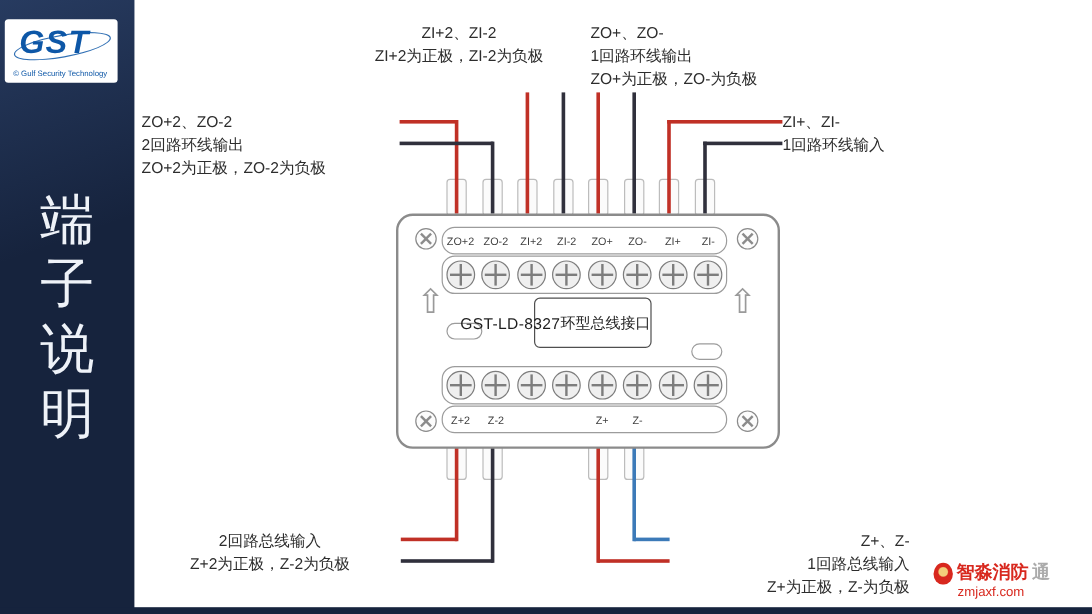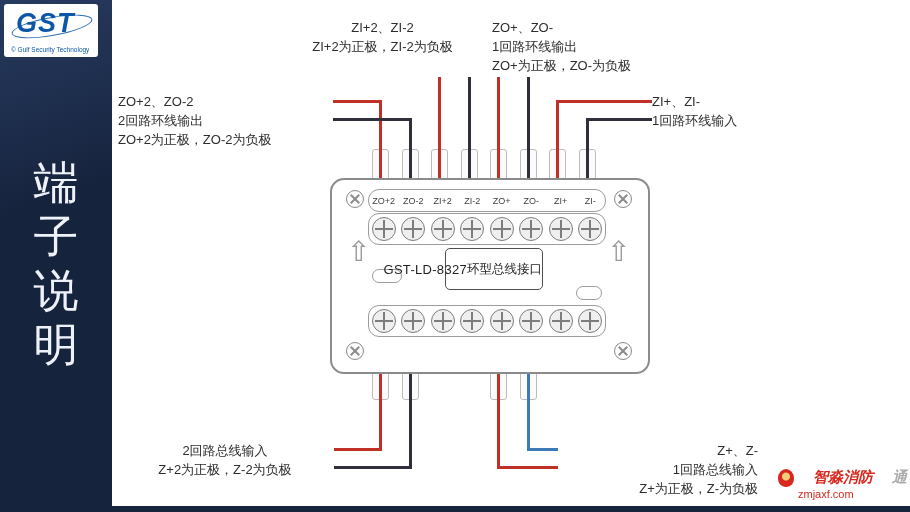--- a/index.html
+++ b/index.html
@@ -9,21 +9,21 @@
   
   .sidebar{position:absolute;left:0;top:0;width:112px;height:512px;
     background-color:#16233d;
     background-image:
       repeating-linear-gradient(115deg, rgba(255,255,255,.05) 0 1px, rgba(255,255,255,0) 1px 6px),
       repeating-linear-gradient(28deg, rgba(0,0,0,.22) 0 1px, rgba(0,0,0,0) 1px 8px),
       linear-gradient(160deg,#2a4univ 0,#16233d 45%);
     background-blend-mode:normal;}
   .sidebar::before{content:"";position:absolute;inset:0;
     background:linear-gradient(160deg,rgba(90,130,200,.25) 0%,rgba(22,35,61,0) 40%);}
-  .logo-box{position:absolute;left:4px;top:4px;width:94px;height:53px;background:#fff;border-radius:3px;z-index:2;}
+  .logo-box{position:absolute;left:4px;top:16px;width:94px;height:53px;background:#fff;border-radius:3px;z-index:2;}
   .logo-text{position:absolute;left:12px;top:4px;font-size:27px;font-weight:bold;font-style:italic;
     color:var(--logo-blue,#0d57a7);letter-spacing:1px;}
   .logo-orbit{position:absolute;left:7px;top:13px;width:80px;height:17px;border:1.5px solid rgba(13,87,167,.85);
     border-radius:50%;transform:rotate(-10deg);}
   .logo-sub{position:absolute;left:7px;bottom:4px;font-size:6.5px;color:#0d57a7;white-space:nowrap;}
   .side-title{position:absolute;left:0;top:156px;width:112px;text-align:center;color:#eef2f8;
     font-size:45px;line-height:54px;z-index:2;}
 
   
   .note{position:absolute;color:#2d2d2d;font-size:13px;line-height:19px;}
@@ -58,21 +58,21 @@
   .screw-x::after{transform:translate(-50%,-50%) rotate(-45deg);}
   .arrow{position:absolute;font-size:28px;line-height:28px;color:#9a9a9a;}
   .pill{position:absolute;border:1.2px solid #9c9c9c;border-radius:7px;background:#fff;}
   .cbox{position:absolute;left:113px;top:68px;width:96px;height:40px;border:1.6px solid #4f4f4f;border-radius:5px;
     display:flex;align-items:center;justify-content:flex-end;background:#fff;}
   .cbox .m{font-size:13px;color:#1e1e1e;letter-spacing:.3px;white-space:nowrap;}
   .cbox .n{font-size:12.5px;color:#1e1e1e;margin-top:1px;white-space:nowrap;}
 
   
   .wm{position:absolute;left:778px;top:468px;width:130px;z-index:5;}
-  .wm-row{display:flex;align-items:center;gap:19px;font-style:italic;}
+  .wm-row{display:flex;align-items:center;gap:3px;}
   .wm-icon{width:16px;height:18px;border-radius:50% 50% 46% 46%;
     background:radial-gradient(circle at 50% 42%, #f3cf7b 0 3.5px, #d8281e 4.5px);flex:0 0 auto;}
   .wm-brand{font-size:15px;font-weight:bold;color:var(--watermark-red,#d8281e);white-space:nowrap;}
   .wm-suffix{font-size:15px;font-weight:bold;color:#ababab;}
   .wm-site{font-size:11px;color:var(--watermark-red,#d8281e);margin-left:20px;margin-top:1px;}
   .bottom-bar{position:absolute;left:0;top:506px;width:910px;height:6px;background:#16233d;z-index:6;}
 </style>
 </head>
 <body>
 
@@ -202,20 +202,30 @@
       <span class="screw-t"></span>
       <span class="screw-t"></span>
       <span class="screw-t"></span>
       <span class="screw-t"></span>
       <span class="screw-t"></span>
       <span class="screw-t"></span>
       <span class="screw-t"></span>
       <span class="screw-t"></span>
     </div>
 
+    <div class="strip labels" style="top:158px">
+      <span class="tlabel">Z+2</span>
+      <span class="tlabel">Z-2</span>
+      <span class="tlabel"></span>
+      <span class="tlabel"></span>
+      <span class="tlabel">Z+</span>
+      <span class="tlabel">Z-</span>
+      <span class="tlabel"></span>
+      <span class="tlabel"></span>
+    </div>
   </div>
 
   <div class="wm">
     <div class="wm-row">
       <span class="wm-icon"></span>
       <span class="wm-brand">智淼消防</span>
       <span class="wm-suffix">通</span>
     </div>
     <div class="wm-site">zmjaxf.com</div>
   </div>

